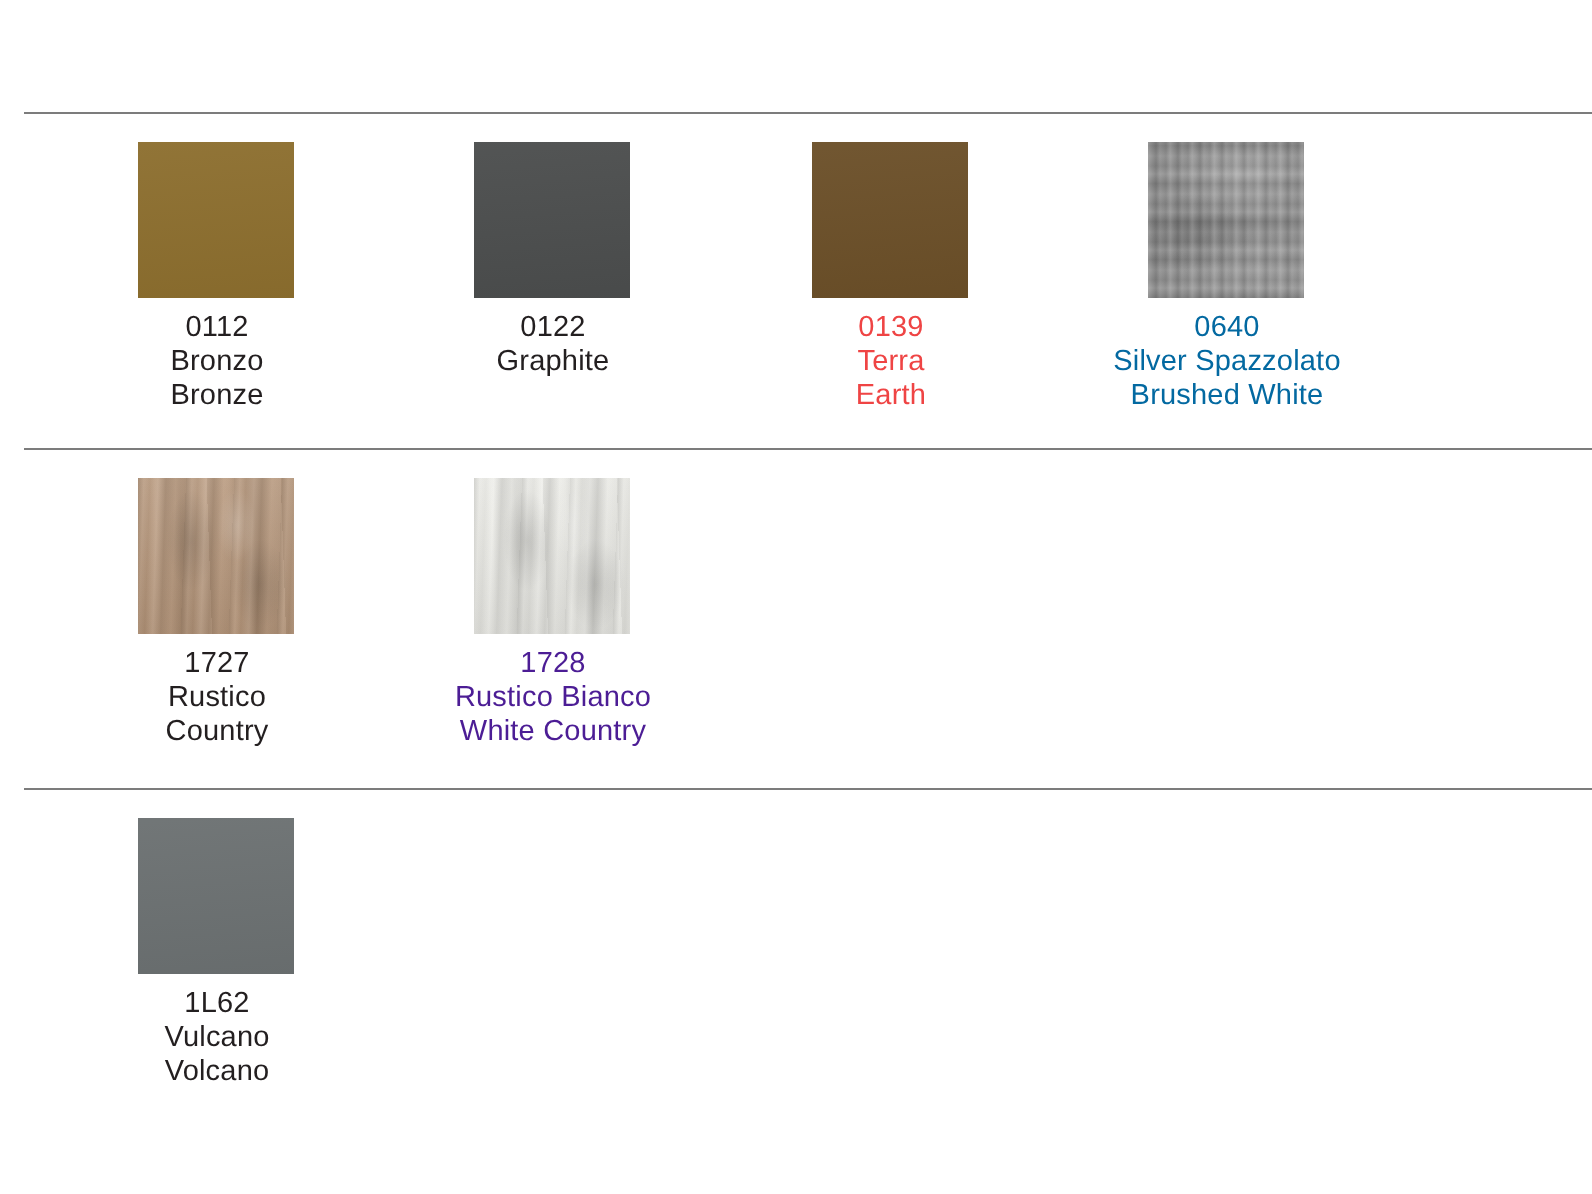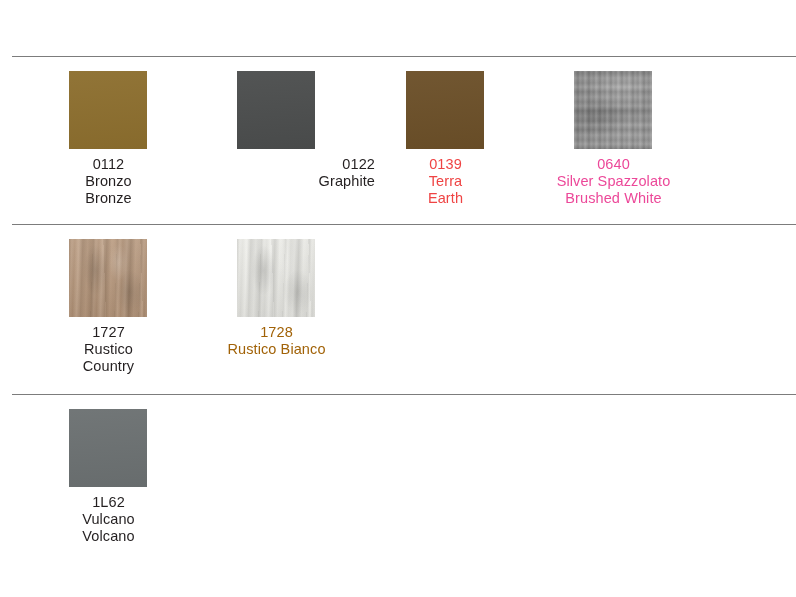--- a/index.html
+++ b/index.html
@@ -148,38 +148,38 @@
       <div class="chip tex-solid" style="background-color: rgb(140, 110, 46);"></div>
       <div class="chip-labels" style="color: rgb(35, 31, 32);">
         <span class="chip-code">0112</span>
         <span class="chip-name-it">Bronzo</span>
         <span class="chip-name-en">Bronze</span>
       </div>
     </div>
 
     <div class="swatch-cell c1">
       <div class="chip tex-solid" style="background-color: rgb(75, 77, 77);"></div>
-      <div class="chip-labels" style="color: rgb(35, 31, 32); text-align: right;">
+      <div class="chip-labels" style="color: rgb(35, 31, 32);">
         <span class="chip-code">0122</span>
         <span class="chip-name-en">Graphite</span>
       </div>
     </div>
 
     <div class="swatch-cell c2">
       <div class="chip tex-solid" style="background-color: rgb(107, 79, 40);"></div>
       <div class="chip-labels" style="color: #ef4444;">
         <span class="chip-code">0139</span>
         <span class="chip-name-it">Terra</span>
         <span class="chip-name-en">Earth</span>
       </div>
     </div>
 
     <div class="swatch-cell c3">
       <div class="chip tex-brushed" style="background-color: rgb(142, 142, 142);"></div>
-      <div class="chip-labels" style="color: #ec4899;">
+      <div class="chip-labels" style="color: #0369a1;">
         <span class="chip-code">0640</span>
         <span class="chip-name-it">Silver Spazzolato</span>
         <span class="chip-name-en">Brushed White</span>
       </div>
     </div>
 
   </div>
 
   <div class="group-divider d1" style="background: rgb(124, 124, 124);"></div>
 
@@ -189,23 +189,24 @@
       <div class="chip tex-wood" style="background-color: rgb(184, 151, 122);"></div>
       <div class="chip-labels" style="color: rgb(35, 31, 32);">
         <span class="chip-code">1727</span>
         <span class="chip-name-it">Rustico</span>
         <span class="chip-name-en">Country</span>
       </div>
     </div>
 
     <div class="swatch-cell c1">
       <div class="chip tex-wood" style="background-color: rgb(238, 238, 233);"></div>
-      <div class="chip-labels" style="color: #a16207;">
+      <div class="chip-labels" style="color: #4c1d95;">
         <span class="chip-code">1728</span>
         <span class="chip-name-it">Rustico Bianco</span>
+        <span class="chip-name-en">White Country</span>
       </div>
     </div>
 
   </div>
 
   <div class="group-divider d2" style="background: rgb(124, 124, 124);"></div>
 
   <div class="swatch-group g2">
 
     <div class="swatch-cell c0">

